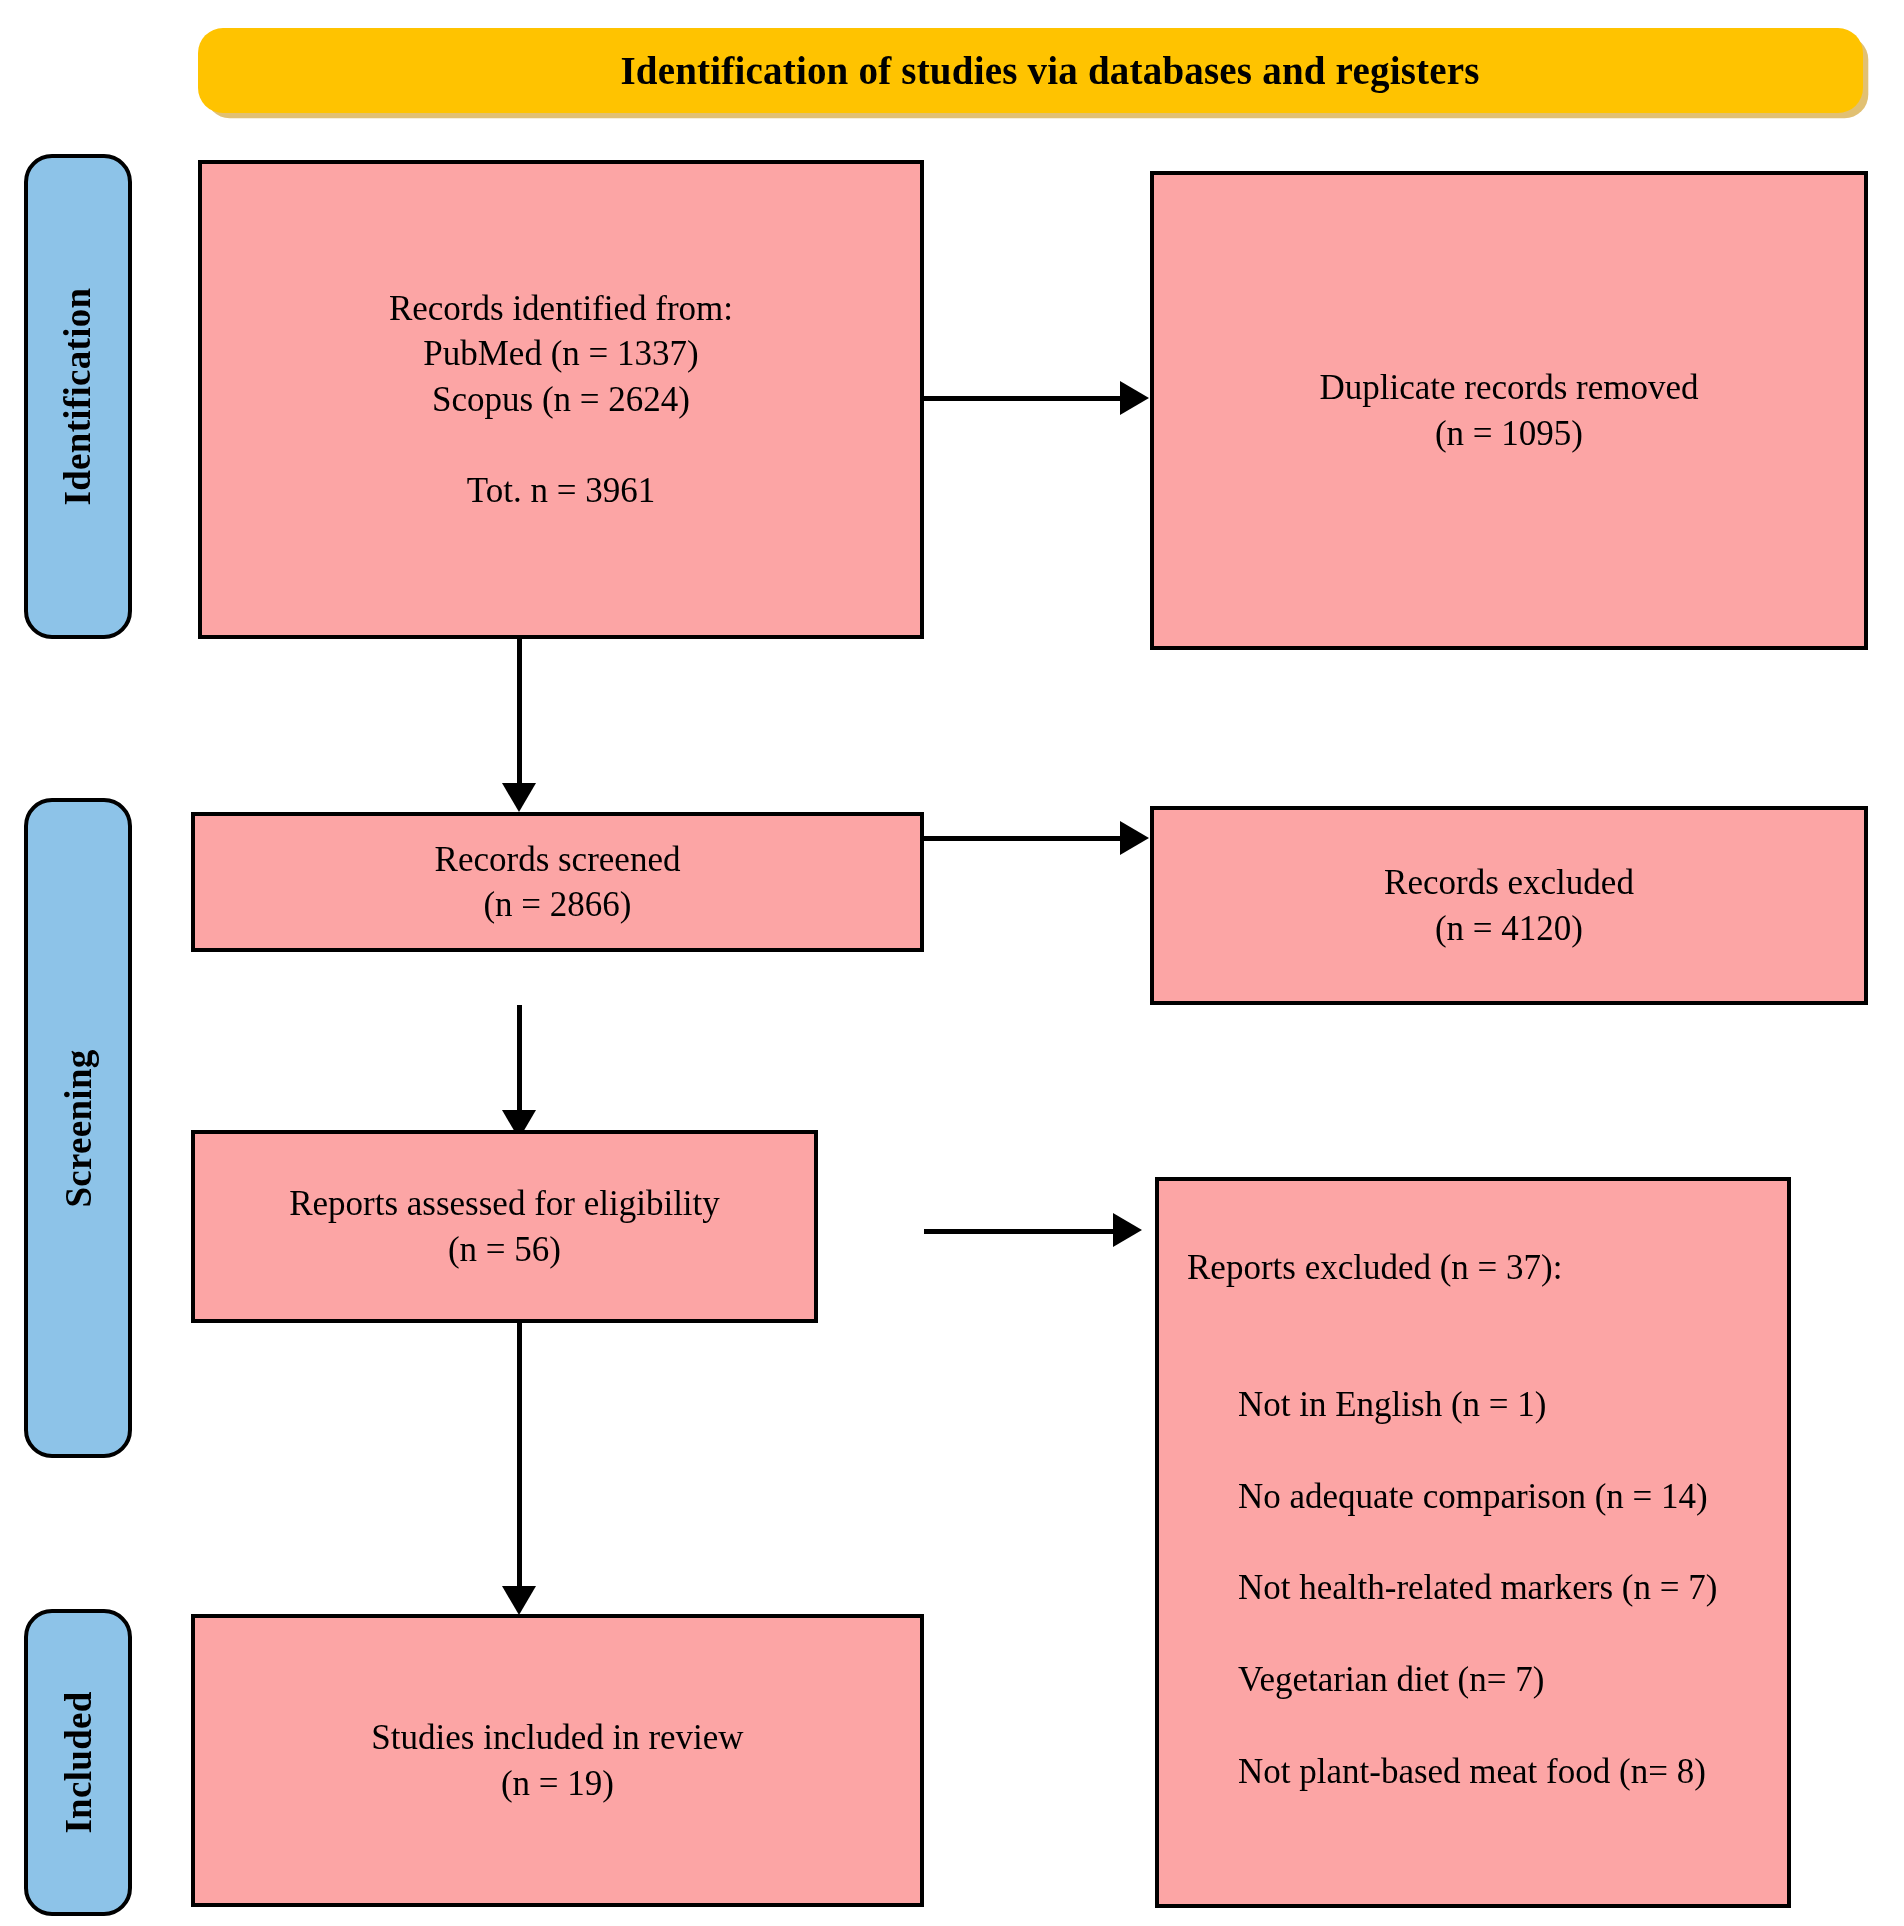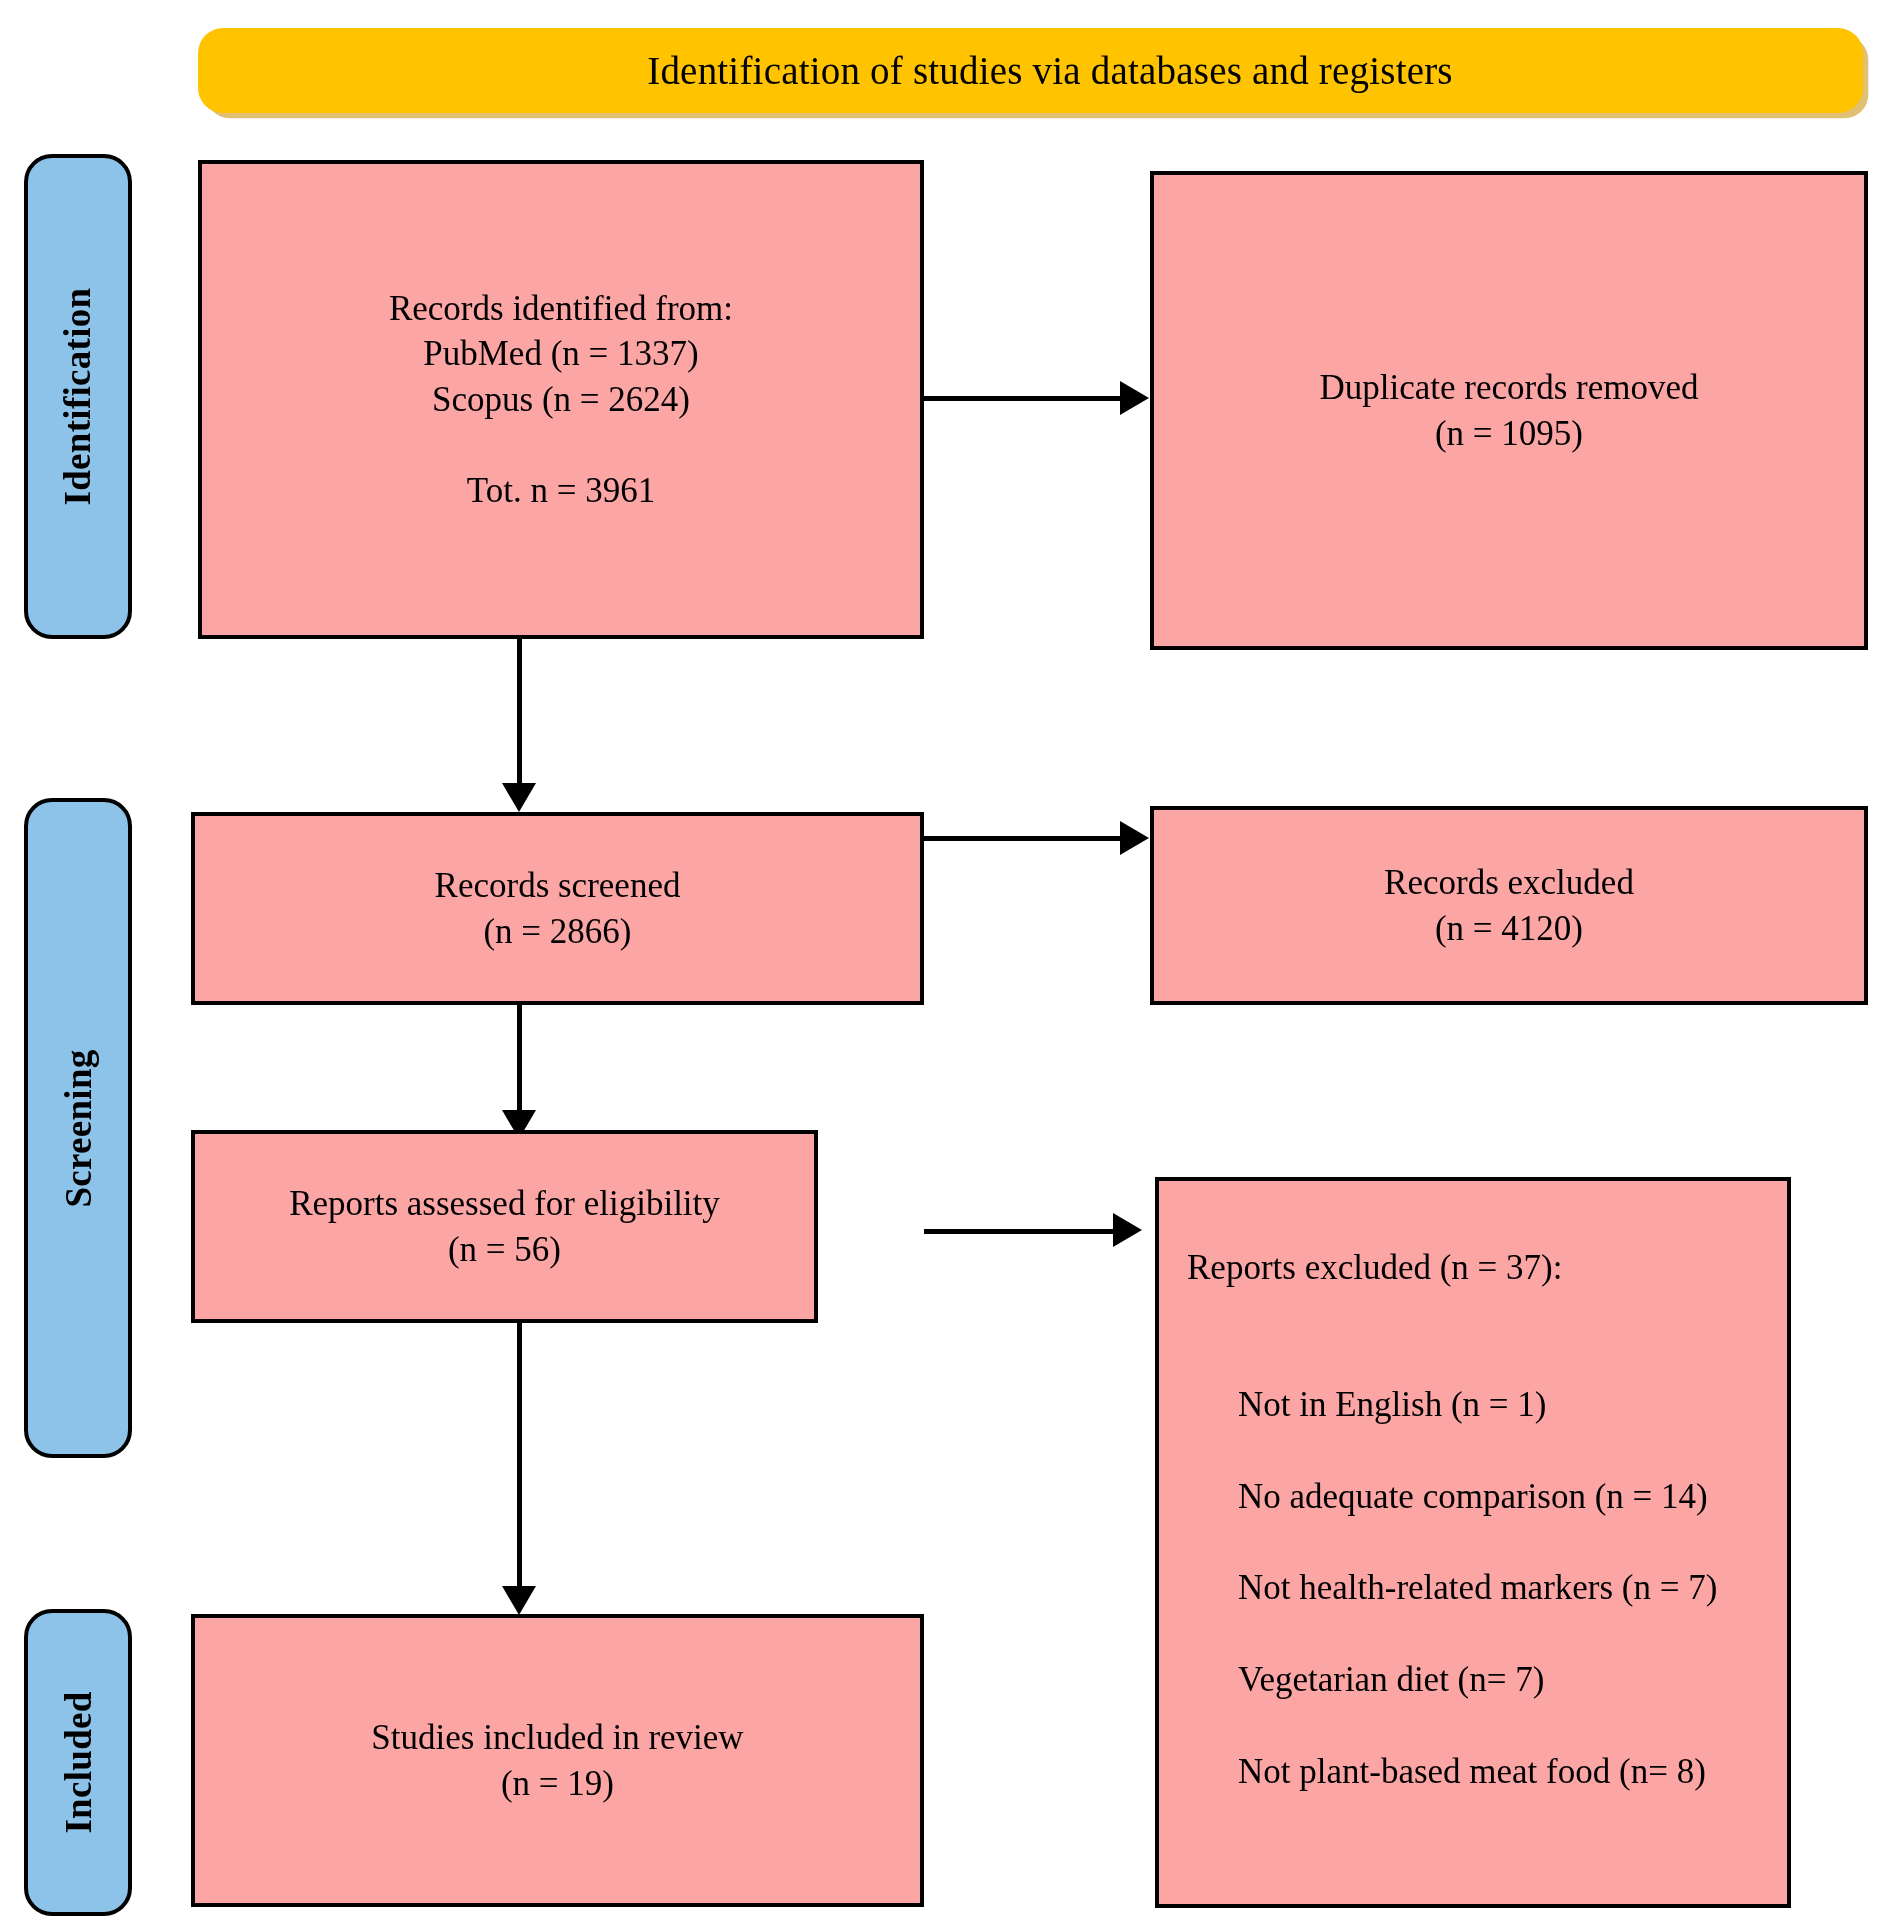--- a/index.html
+++ b/index.html
@@ -23,21 +23,21 @@
   .banner {
     position: absolute;
     background: #FFC300;
     border-radius: 25px;
     box-shadow: 6.6px 6.6px 0 -1.3px rgba(200,140,0,0.55);
     display: flex;
     align-items: center;
     justify-content: center;
   }
   .banner-title {
-    font-weight: normal;
+    font-weight: bold;
     font-size: 39px;
     letter-spacing: 0.2px;
     color: #000;
     text-align: center;
     margin-left: 39px;
   }
 
   
   .stage {
     position: absolute;
@@ -157,21 +157,21 @@
     <span class="box-text">Duplicate records removed
 (n = 1095)</span>
   </div>
 
   <div class="hline" style="left:924px; top:396px; width:199px;"></div>
   <div class="arrow-right" style="left:1120px; top:381px;"></div>
 
   <div class="vline" style="left:517px; top:638px; height:148px;"></div>
   <div class="arrow-down" style="left:502px; top:783px;"></div>
 
-  <div class="box" style="left:191px; top:812px; width:733px; height:193px;">
+  <div class="box" style="left:191px; top:812px; width:733px; height:140px;">
     <span class="box-text">Records screened
 (n = 2866)</span>
   </div>
 
   <div class="box" style="left:1150px; top:806px; width:718px; height:199px;">
     <span class="box-text">Records excluded
 (n = 4120)</span>
   </div>
 
   <div class="hline" style="left:924px; top:836px; width:199px;"></div>

